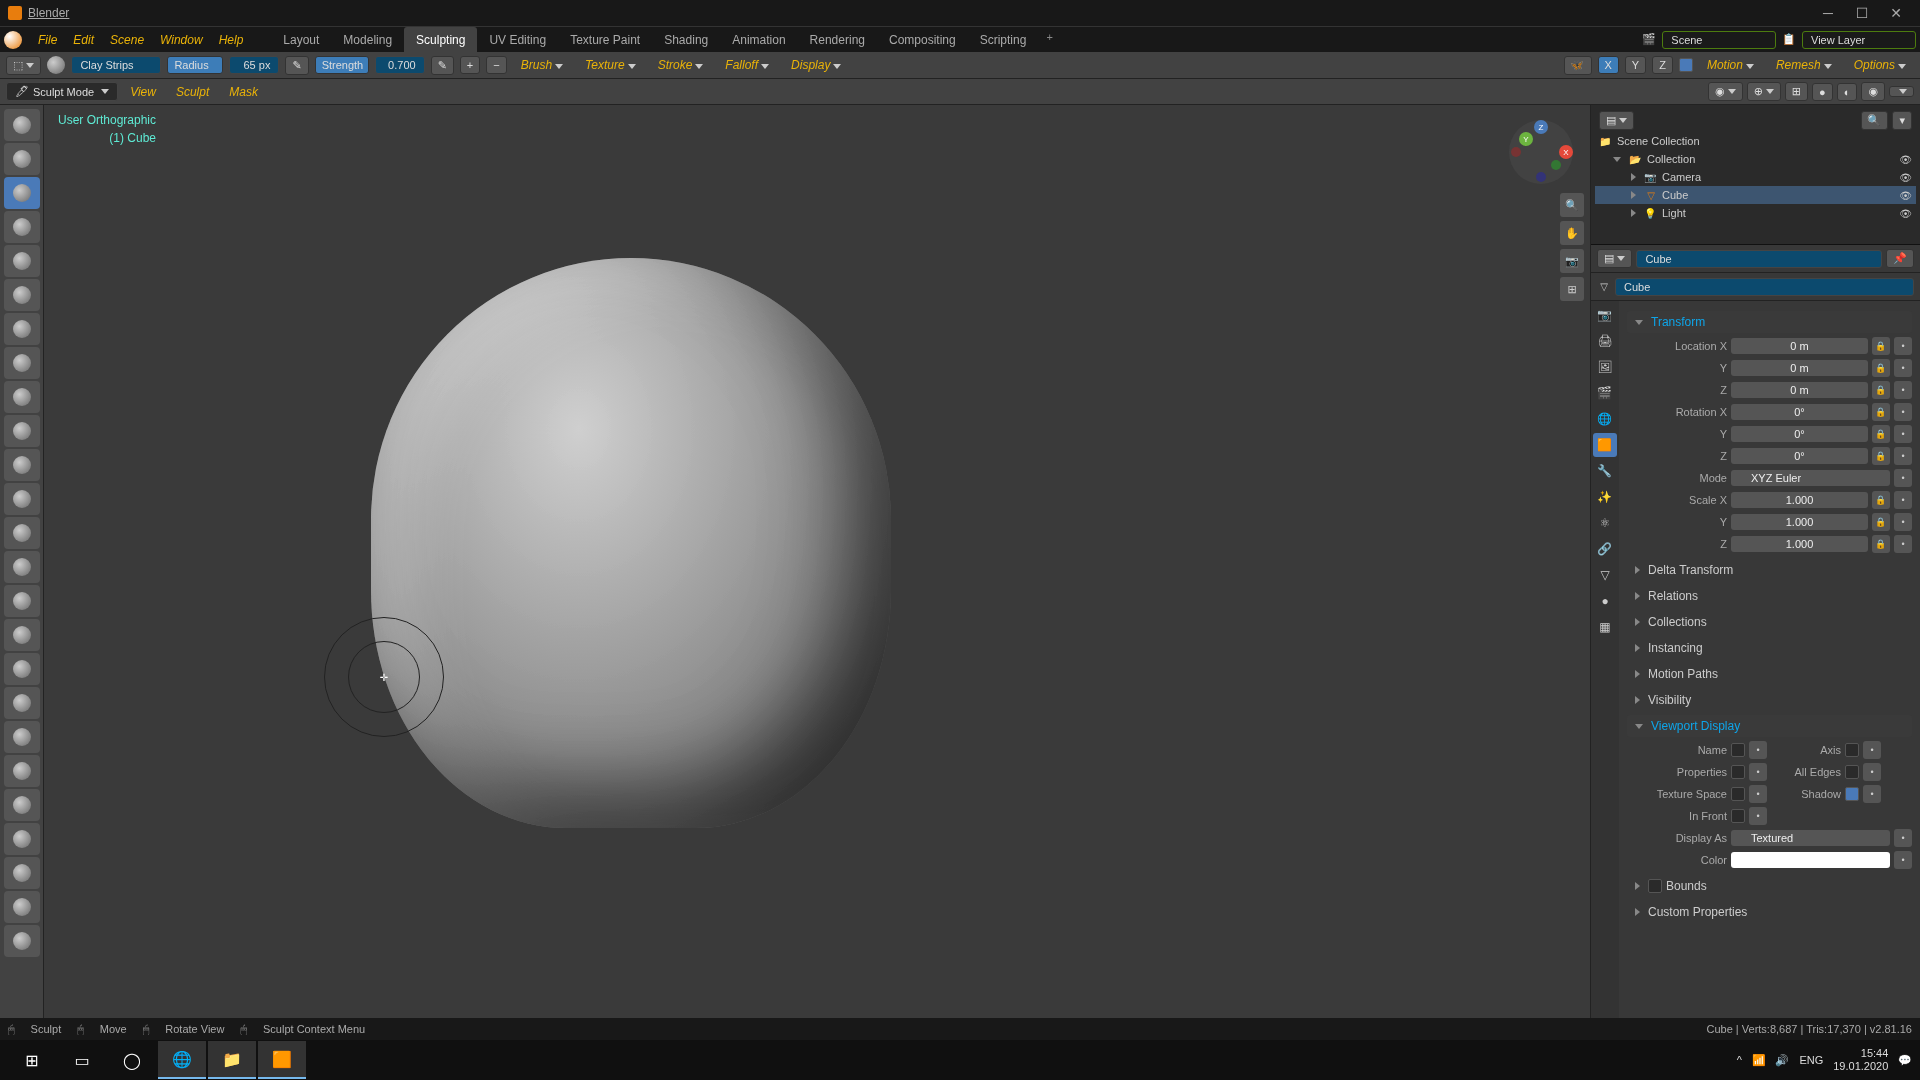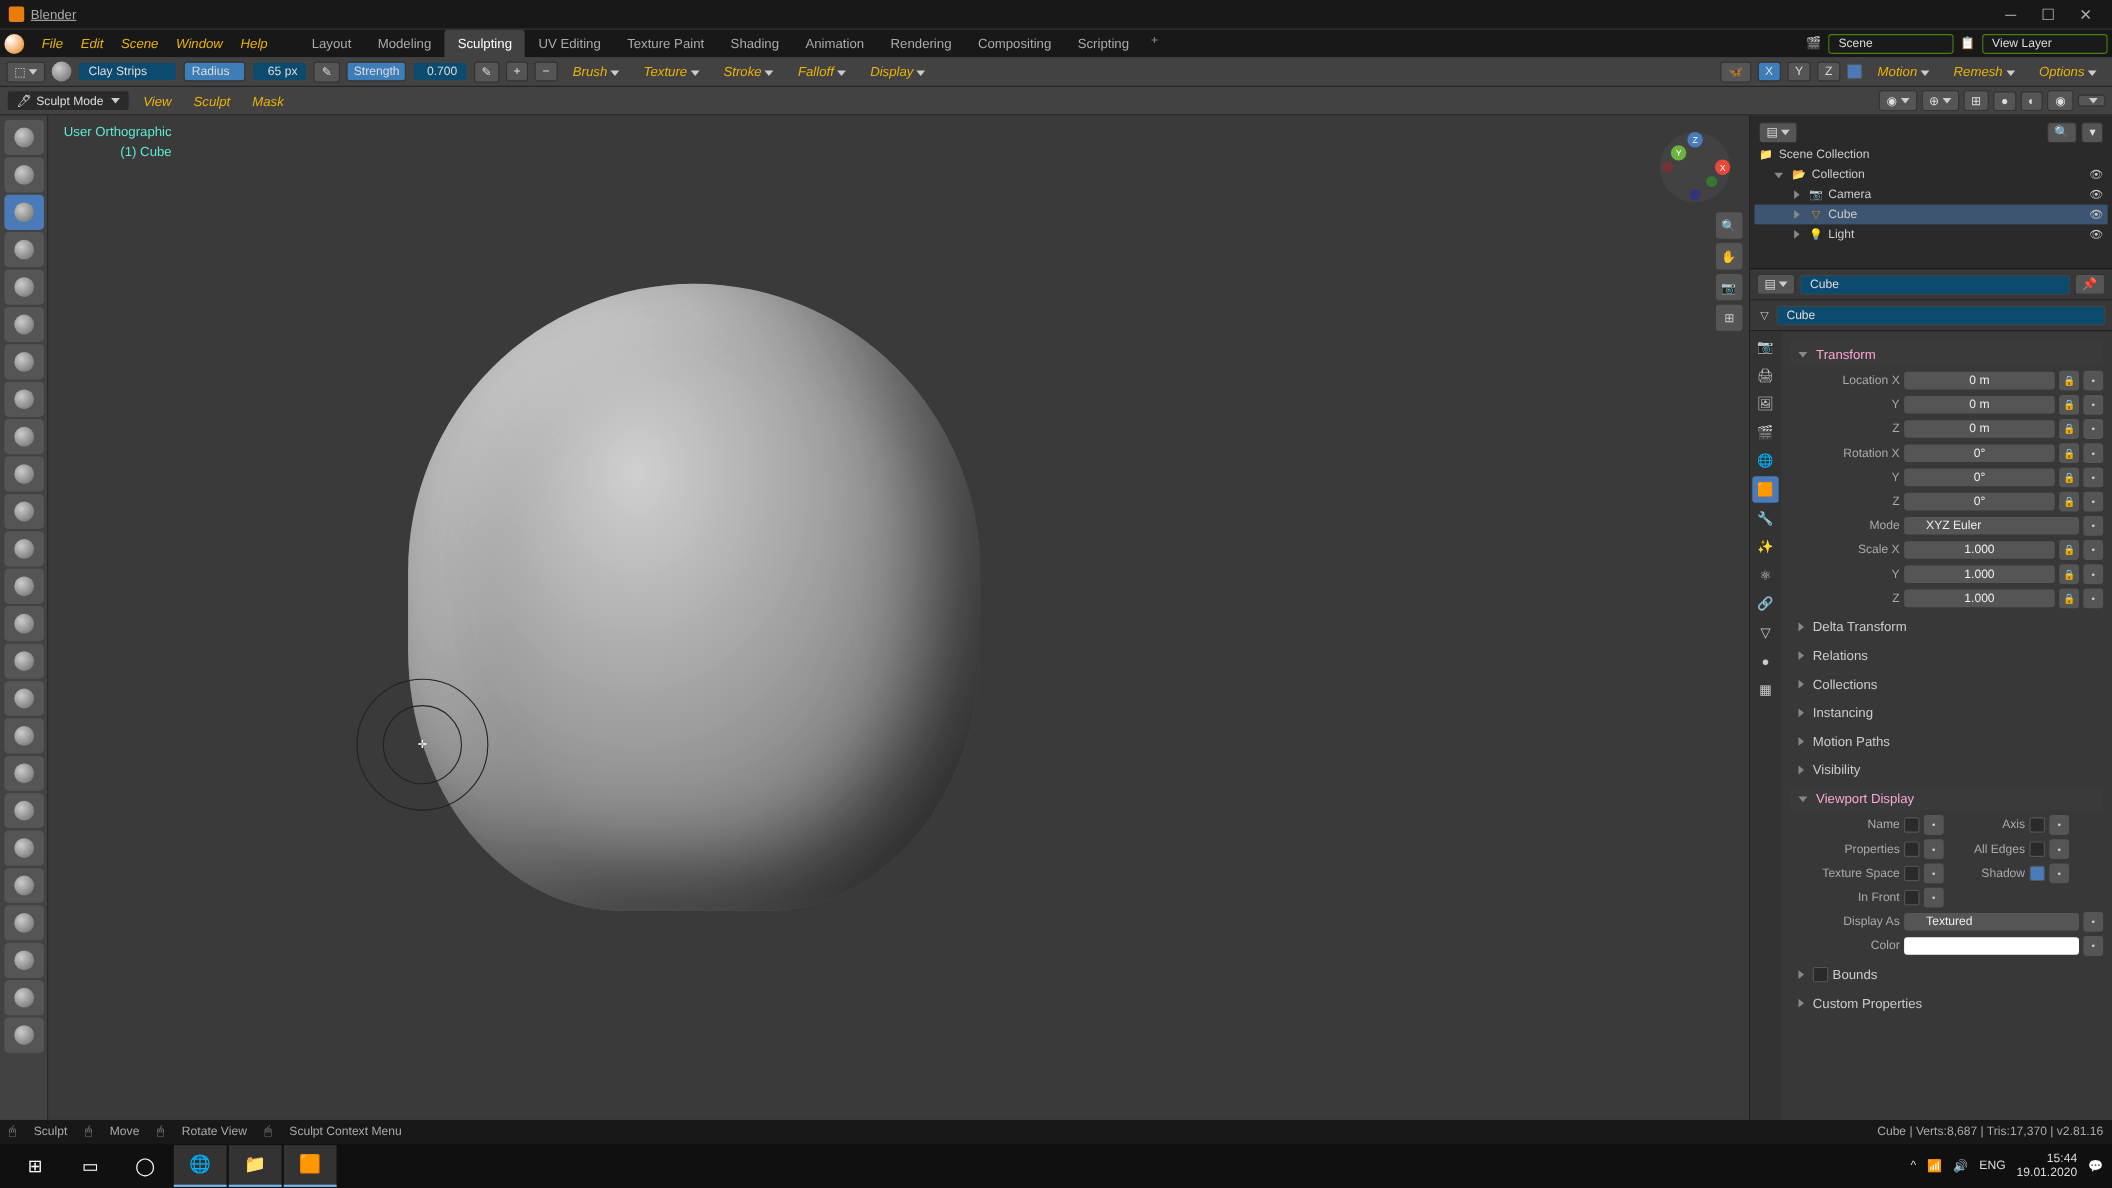--- a/index.html
+++ b/index.html
@@ -59,21 +59,21 @@
 .outl-item.sel { background: #3d5570; }
 .outl-icon { width: 14px; height: 14px; display: inline-flex; align-items: center; justify-content: center; font-size: 10px; }
 .outl-eye { margin-left: auto; font-size: 10px; }
 
 .props-header { height: 28px; background: #383838; display: flex; align-items: center; padding: 0 6px; gap: 4px; border-bottom: 1px solid #222; }
 .props-body { flex: 1; display: flex; overflow: hidden; }
 .props-tabs { width: 28px; background: #333; display: flex; flex-direction: column; padding: 2px; gap: 2px; }
 .prop-tab { width: 24px; height: 24px; border-radius: 3px; display: flex; align-items: center; justify-content: center; font-size: 12px; }
 .prop-tab.active { background: #4a7ab8; }
 .props-content { flex: 1; padding: 6px 8px; overflow-y: auto; }
-.panel-title { background: #3a3a3a; padding: 4px 8px; margin: 4px 0 2px; color: #f9a8d4; font-size: 12px; display: flex; align-items: center; gap: 4px; border-radius: 3px; }
+.panel-title { background: #3a3a3a; padding: 4px 8px; margin: 4px 0 2px; color: #0ea5e9; font-size: 12px; display: flex; align-items: center; gap: 4px; border-radius: 3px; }
 .panel-title.sub { background: transparent; color: #ccc; }
 .prop-row { display: flex; align-items: center; padding: 2px 0; gap: 4px; }
 .prop-label { width: 100px; text-align: right; color: #aaa; font-size: 11px; }
 .prop-val { flex: 1; background: #555; border-radius: 3px; padding: 2px 20px; text-align: center; color: #eee; position: relative; }
 .prop-btn { width: 18px; height: 18px; background: #555; border-radius: 3px; display: flex; align-items: center; justify-content: center; font-size: 9px; }
 .prop-check { width: 14px; height: 14px; background: #2a2a2a; border: 1px solid #555; border-radius: 2px; }
 .prop-check.on { background: #4a7ab8; }
 .color-swatch { flex: 1; height: 16px; background: #fff; border-radius: 3px; }
 
 

